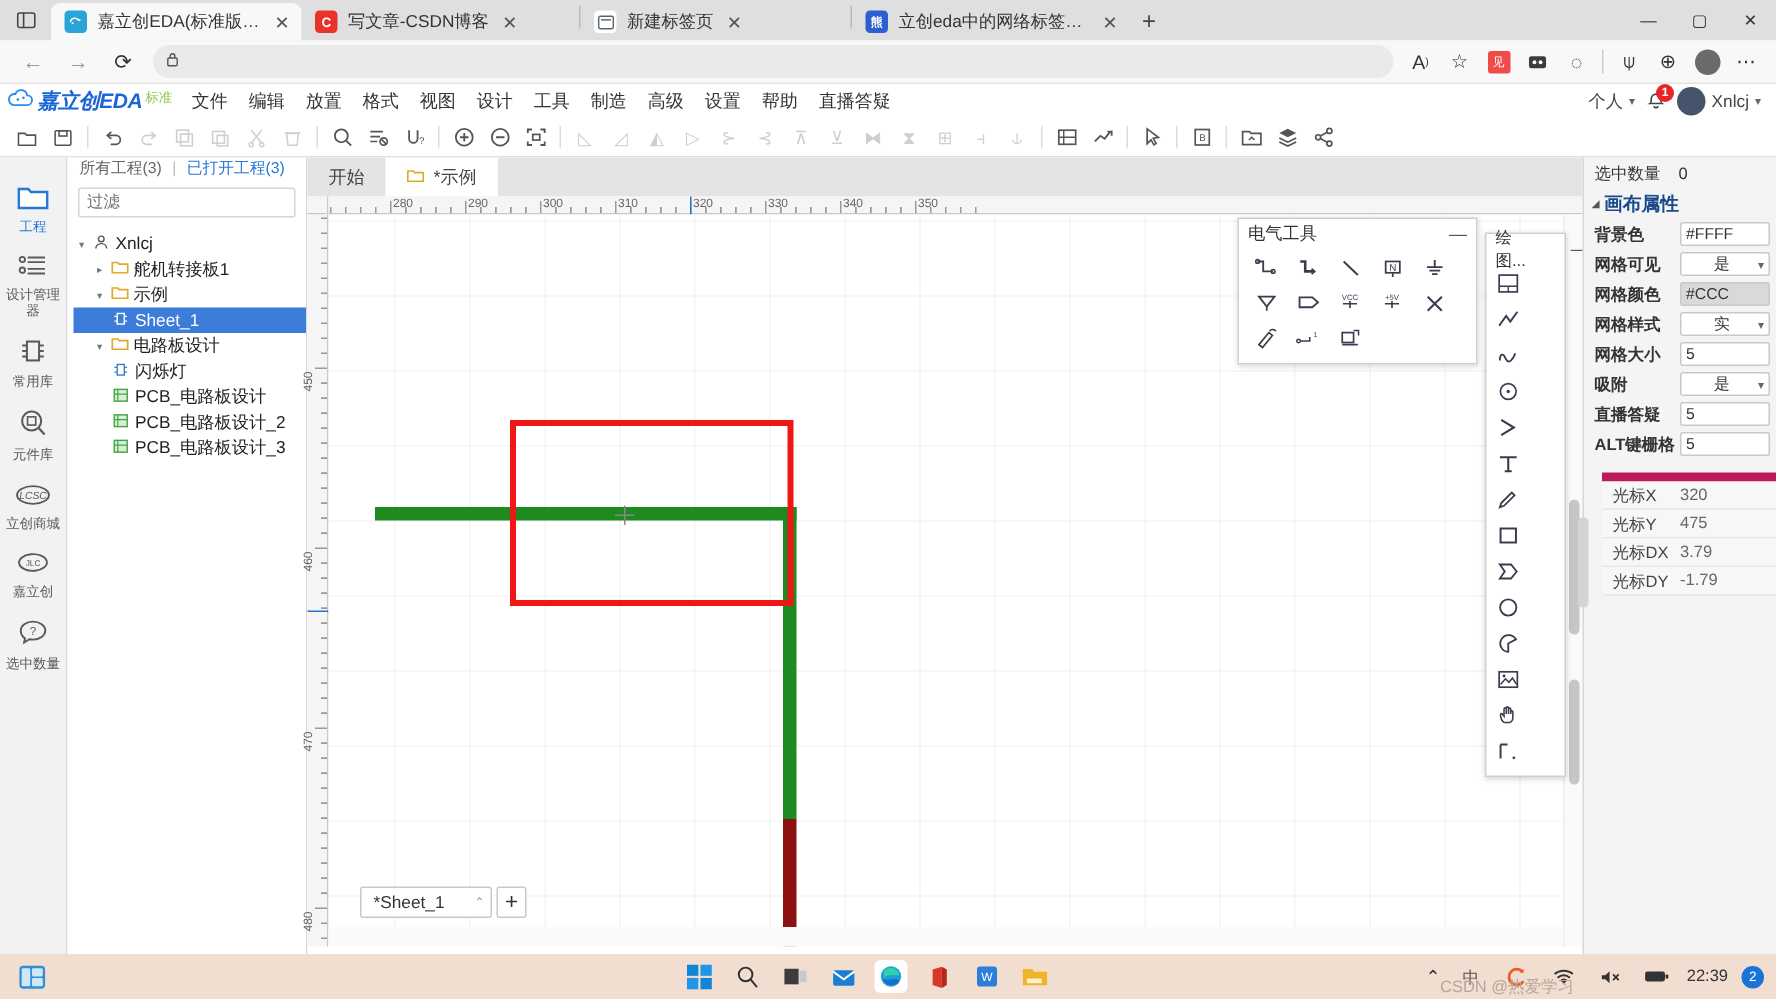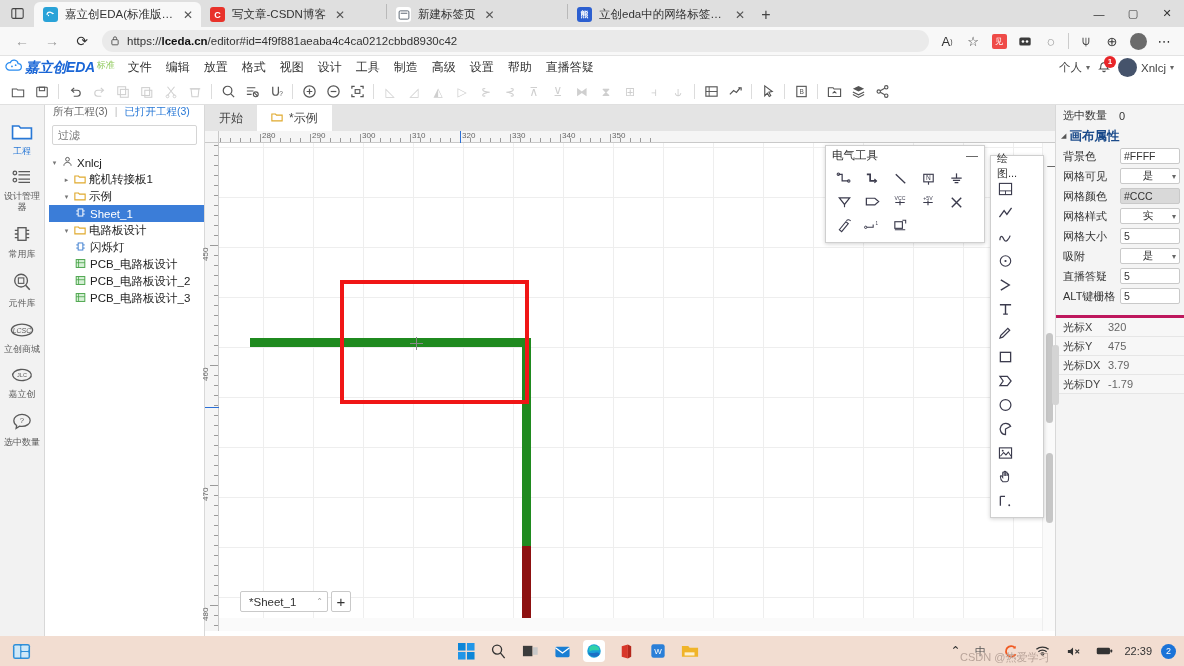--- a/index.html
+++ b/index.html
@@ -204,29 +204,29 @@
   #pal-draw { left:990px; top:155px; width:54px; }
   #pal-draw .pal-body { padding:2px 2px 4px; }
   #pal-draw .pal-cell { width:25px; height:24px; }
 
   
   .props { position:absolute; top:105px; left:1055px; width:129px; height:531px; background:#f4f4f4; border-left:1px solid #d8d8d8; }
   .prop-top { display:flex; align-items:center; height:21px; padding:0 7px; font-size:11px; color:#333; gap:12px;}
   .prop-sec { display:flex; align-items:center; height:20px; padding:0 5px; font-size:12.5px; color:#1a4a8a; font-weight:bold;}
   .prop-sec .tri { font-size:7px; margin-right:3px; color:#555; font-weight:normal;}
   .prow { display:flex; align-items:center; height:20px; padding:0 4px 0 7px; font-size:11px; color:#333; }
-  .prow .plab { width:57px; flex:none; }
+  .prow .plab { width:57px; flex:none;font-weight:bold; }
   .pval {
     flex:1; height:16px; border:1px solid #c9c9c9; background:#fff; border-radius:2px;
     font-size:10.5px; color:#333; padding:0 3px; display:flex; align-items:center;
   }
   .pval.grey { background:#d9d9d9; }
   .pval.center { justify-content:center; }
   .pval .dc { margin-left:auto; font-size:8px; color:#666;}
-  .cursor-tbl { margin-top:9px; border-top:3px solid #be185d;}
+  .cursor-tbl { margin-top:9px; border-top:6px solid #be185d;margin-left:12px;}
   .crow { display:flex; align-items:center; height:19px; font-size:11px; color:#444; border-bottom:1px solid #e6e6e6; background:#f7f7f7;}
   .crow .clab { width:52px; padding-left:7px; flex:none; }
   .crow .cval { color:#666; }
   .props-handle { position:absolute; left:-4px; top:240px; width:7px; height:60px; background:#d4d4d4; border-radius:3px;}
 
   
   .taskbar { position:absolute; top:636px; left:0; width:1184px; height:30px; background:#f2ddd1; display:flex; align-items:center;}
   .tb-left { width:42px; display:flex; justify-content:center;}
   .tb-center { position:absolute; left:455px; display:flex; align-items:center; gap:10px;}
   .tb-ico { width:22px; height:22px; display:flex; align-items:center; justify-content:center; font-size:14px;}
@@ -296,21 +296,20 @@
     <div class="navbtn">←</div>
     <div class="navbtn">→</div>
     <div class="navbtn on">⟳</div>
     <div class="omnibox">
       <span class="lock">
         <svg width="10" height="11" viewBox="0 0 12 14">
             <rect x="2" y="6" width="8" height="6.5" rx="1" fill="none" stroke="#555" stroke-width="1.2"></rect>
             <path d="M4 6V4.3a2 2 0 014 0V6" fill="none" stroke="#555" stroke-width="1.2"></path>
           </svg>
       </span>
-      <span class="url"><span>https://</span><b>lceda.cn</b><span>/editor#id=4f9f881aeaba4c4ca0212cbbd8930c42</span></span>
     </div>
     <div class="tbicon">A<sup style="font-size:7px">)</sup></div>
     <div class="tbicon">☆</div>
     <div class="tbicon">
         <span style="display:block;width:15px;height:15px;background:#ef4b48;border-radius:2px;color:#fff;font-size:8px;line-height:15px;text-align:center;">见</span>
       </div>
     <div class="tbicon">
       <svg width="14" height="13" viewBox="0 0 16 16">
           <rect x="1" y="3" width="14" height="10" rx="2" fill="#3c3c3c"></rect>
           <circle cx="5.5" cy="8" r="1.6" fill="#fff"></circle>

